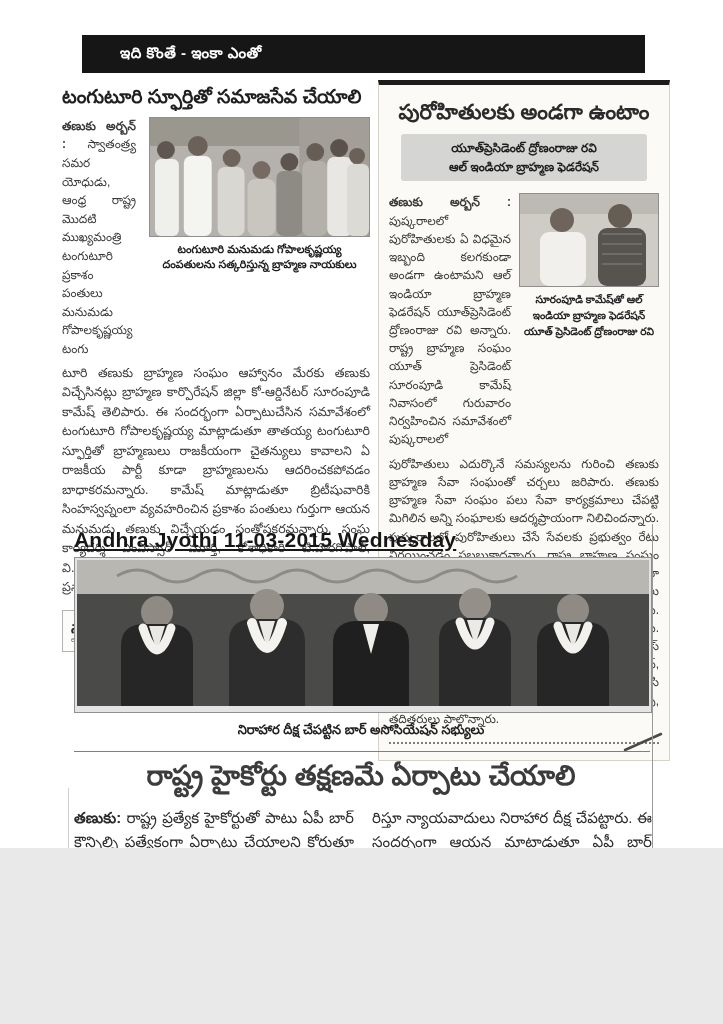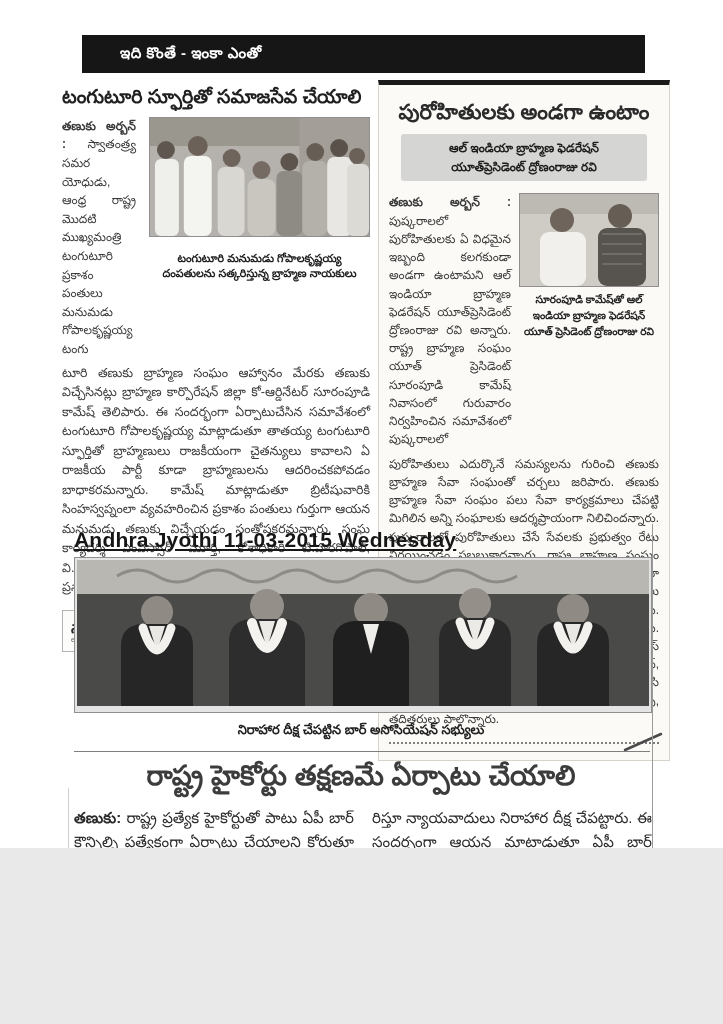--- a/index.html
+++ b/index.html
@@ -10,21 +10,21 @@
           color:#fff;display:flex;align-items:center;padding-left:38px;box-sizing:border-box;
           font-weight:bold;font-size:15px;letter-spacing:.5px;}
   
   .left-article{position:absolute;left:62px;top:86px;width:308px;}
   .la-headline{font-size:19px;font-weight:bold;color:#1f1f1f;margin:0 0 8px 0;line-height:1.2;}
   .la-top{display:flex;gap:13px;}
   .la-intro{width:80px;font-size:12px;line-height:1.55;text-align:justify;color:#3a3a3a;}
   .la-photo-col{width:221px;}
   .photo{background:#b9b9b9;border:1px solid #8f8f8f;overflow:hidden;display:block;}
   .la-photo{width:219px;height:118px;}
-  .la-caps{margin-top:14px;}
+  .la-caps{margin-top:5px;}
   .la-cap{font-size:11px;font-weight:bold;text-align:center;line-height:1.4;color:#1d1d1d;}
   .la-body{font-size:12.5px;line-height:1.56;text-align:justify;margin-top:5px;color:#3a3a3a;}
   .sakshi-strip{margin-top:12px;border:1px solid #b3b3b3;background:#fcfcfb;
                 padding:5px 8px;display:flex;gap:12px;align-items:center;}
   .sakshi-logo{font-weight:bold;font-size:17px;color:#2a2a2a;line-height:1;}
   .sakshi-sub{font-size:7px;color:#666;letter-spacing:1px;text-align:center;}
   .sakshi-meta{font-family:"Liberation Mono",monospace;font-size:10.5px;color:#8d8d8d;line-height:1.45;}
   
   .right-article{position:absolute;left:378px;top:80px;width:292px;min-height:418px;
                  background:#fbfaf7;border:1px solid #d7d3ca;border-top:5px solid #1b1b1b;
@@ -115,22 +115,22 @@
         <div>Tue, 06 June 2017</div>
         <div>epaper.sakshi.com//c/19737283</div>
       </div>
     </div>
   </div>
 
   <div class="right-article">
     <div class="ra-headline">పురోహితులకు అండగా ఉంటాం</div>
 
     <div class="ra-subhead">
+      <div>యూత్‌ప్రెసిడెంట్ ద్రోణంరాజు రవి</div>
       <div>ఆల్ ఇండియా బ్రాహ్మణ ఫెడరేషన్</div>
-      <div>యూత్‌ప్రెసిడెంట్ ద్రోణంరాజు రవి</div>
     </div>
 
     <div class="ra-top">
       <div class="ra-intro">
         <span class="bold">తణుకు అర్బన్ :</span>
         <span>పుష్కరాలలో పురోహితులకు ఏ విధమైన ఇబ్బంది కలగకుండా అండగా ఉంటామని ఆల్ ఇండియా బ్రాహ్మణ ఫెడరేషన్ యూత్‌ప్రెసిడెంట్ ద్రోణంరాజు రవి అన్నారు. రాష్ట్ర బ్రాహ్మణ సంఘం యూత్ ప్రెసిడెంట్ సూరంపూడి కామేష్ నివాసంలో గురువారం నిర్వహించిన సమావేశంలో పుష్కరాలలో</span>
       </div>
       <div class="ra-photo-col">
         <svg class="photo ra-photo" viewBox="0 0 138 92" preserveAspectRatio="none">
           <rect x="0" y="0" width="138" height="92" fill="#cfccc6"></rect>

